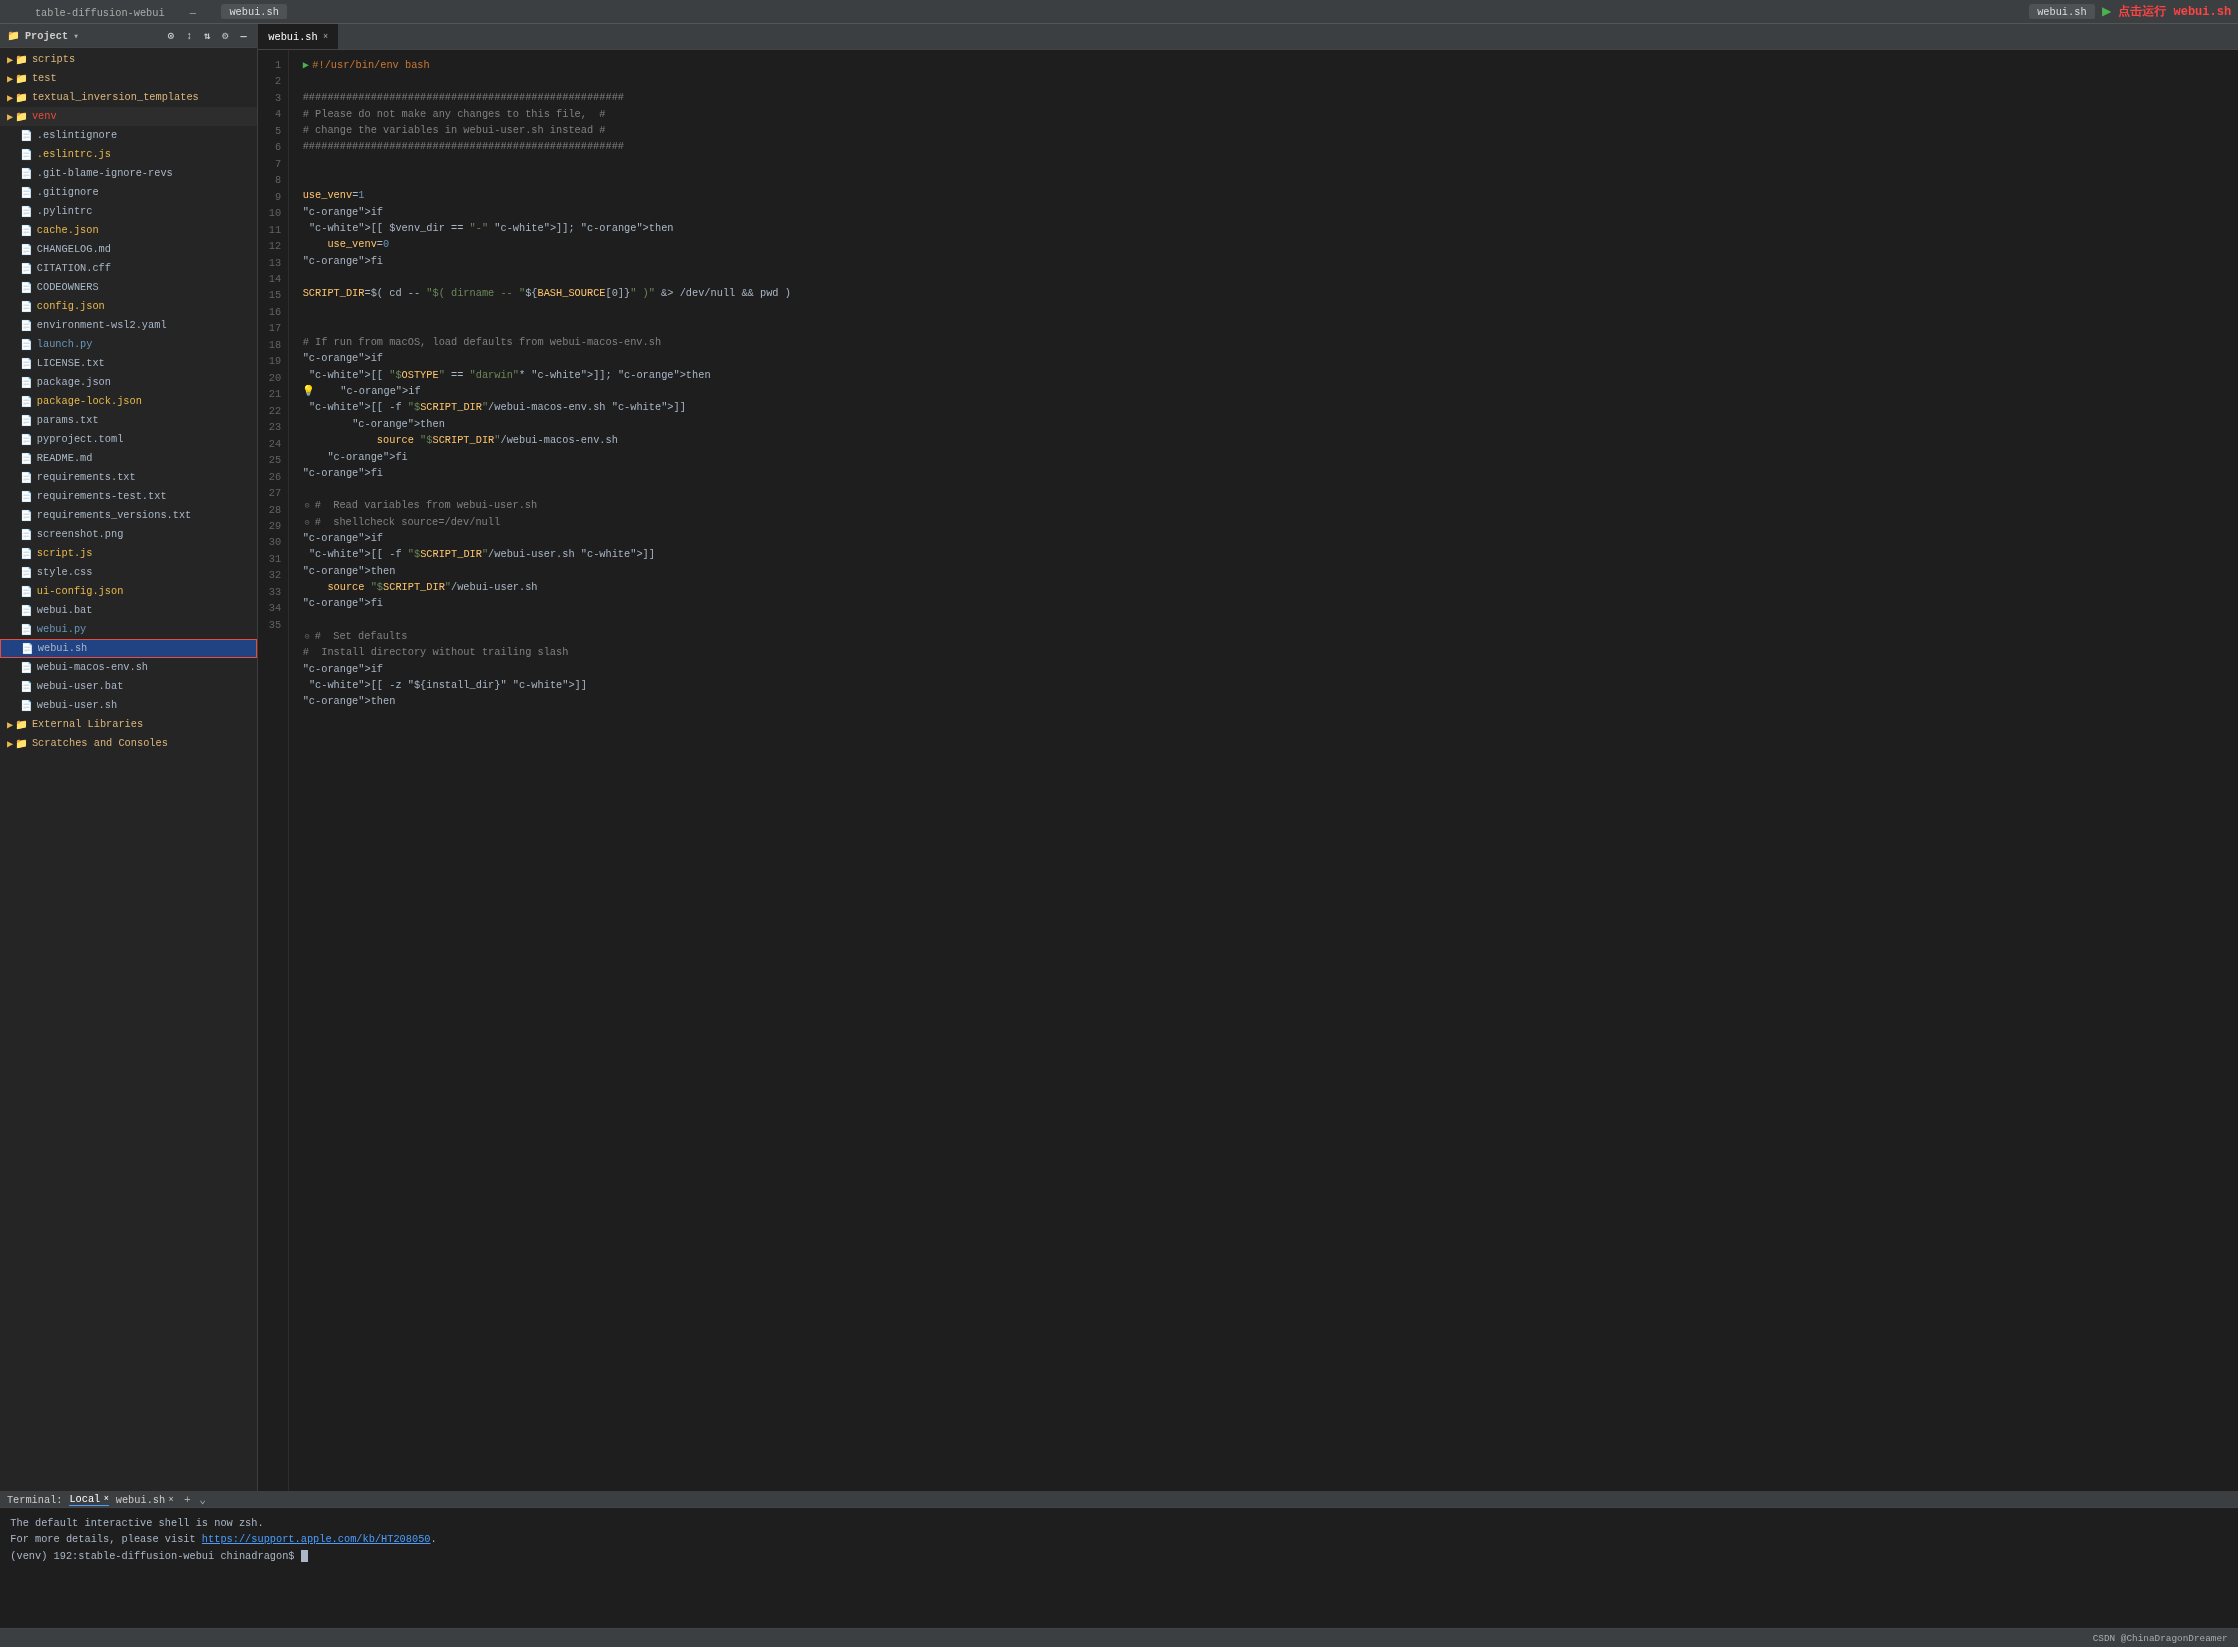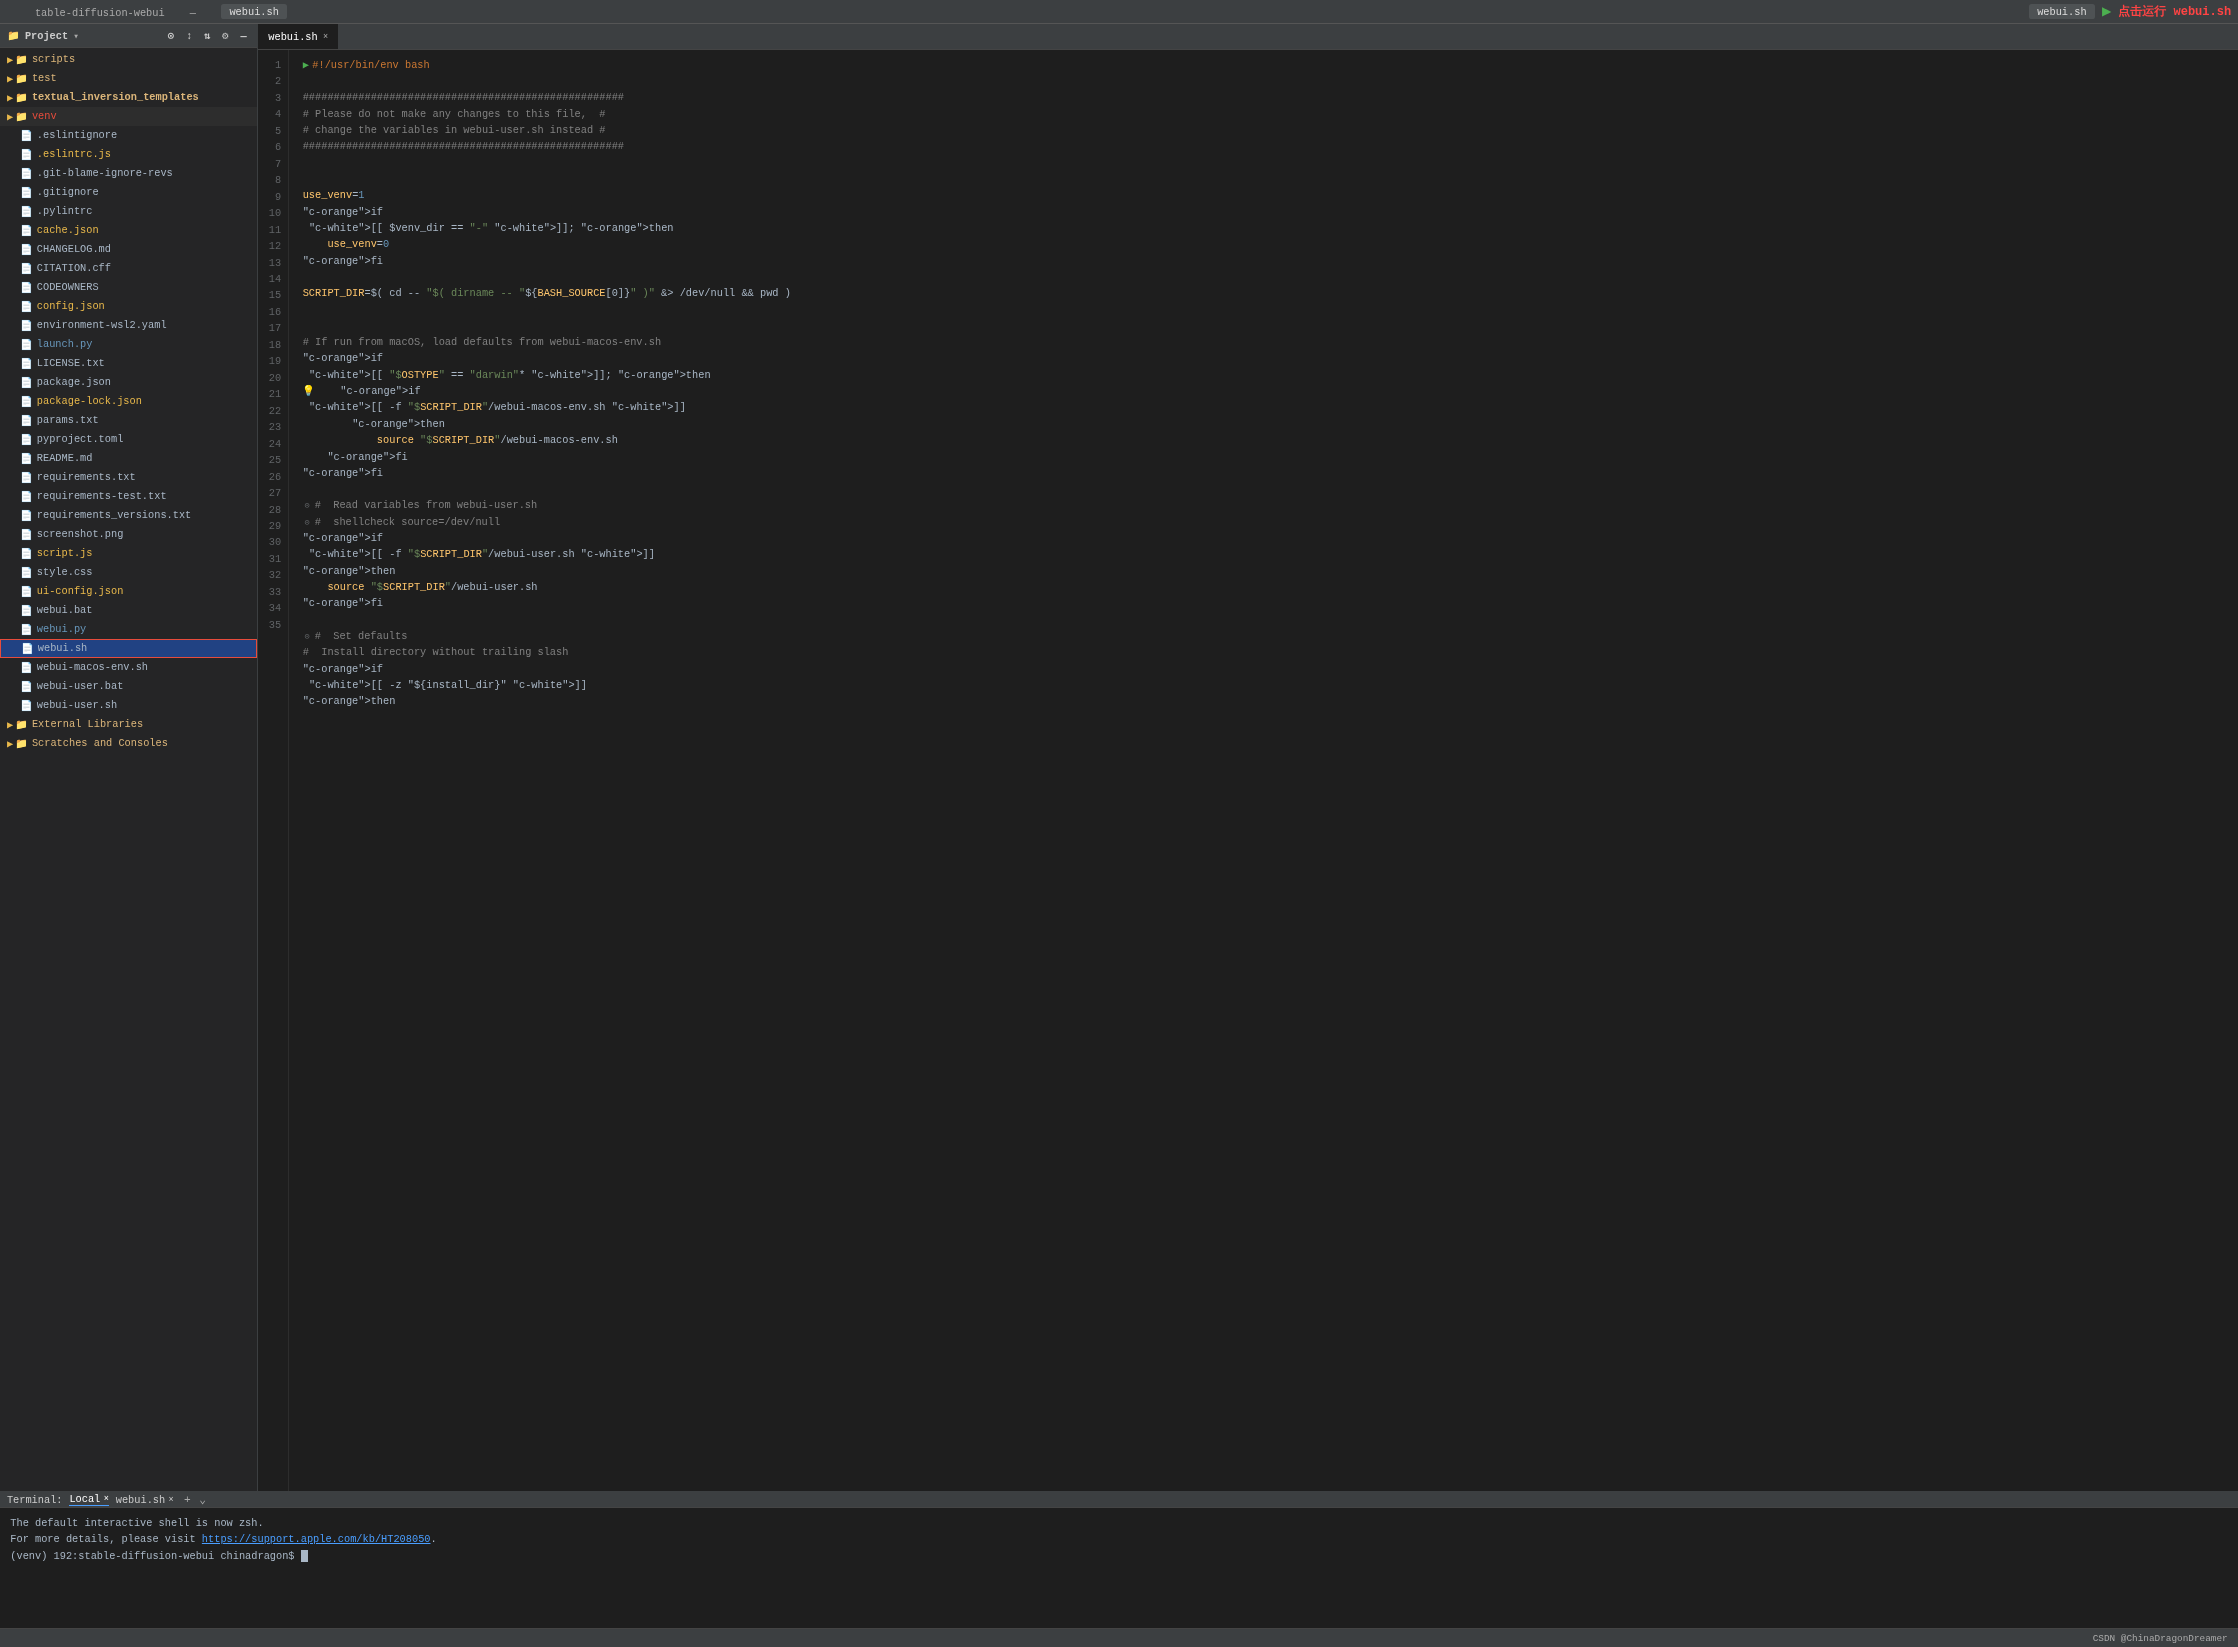--- a/index.html
+++ b/index.html
@@ -300,21 +300,21 @@
           <div class="tree-item" style="padding-left: 6.9px;">
             <span class="tree-icon"><span style="color:#e8b84b;margin-right:2.6px;">▶</span><span style="color:#dcb67a;">📁</span></span>
             <span class="tree-label" style="color: rgb(220, 182, 122);">scripts</span>
           </div>
           <div class="tree-item" style="padding-left: 6.9px;">
             <span class="tree-icon"><span style="color:#e8b84b;margin-right:2.6px;">▶</span><span style="color:#dcb67a;">📁</span></span>
             <span class="tree-label" style="color: rgb(220, 182, 122);">test</span>
           </div>
           <div class="tree-item" style="padding-left: 6.9px;">
             <span class="tree-icon"><span style="color:#e8b84b;margin-right:2.6px;">▶</span><span style="color:#dcb67a;">📁</span></span>
-            <span class="tree-label" style="color: rgb(220, 182, 122); font-weight: bold;">textual_inversion_templates</span>
+            <span class="tree-label" style="color: rgb(220, 182, 122);">textual_inversion_templates</span>
           </div>
           <div class="tree-item" style="padding-left: 6.9px; background: rgb(45, 45, 45);">
             <span class="tree-icon"><span style="color:#e8b84b;margin-right:2.6px;">▶</span><span style="color:#e74c3c;">📁</span></span>
             <span class="tree-label" style="color: rgb(231, 76, 60);">venv</span>
           </div>
           <div class="tree-item" style="padding-left: 20.6px;">
             <span class="tree-icon" style="color: rgb(169, 183, 198);">📄</span>
             <span class="tree-label" style="color: rgb(169, 183, 198);">.eslintignore</span>
           </div>
           <div class="tree-item" style="padding-left: 20.6px;">

